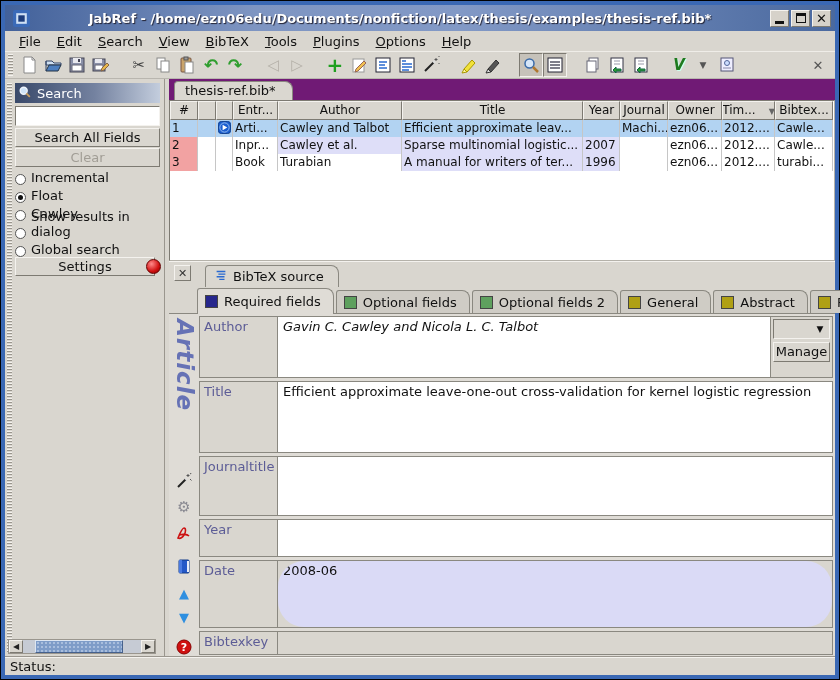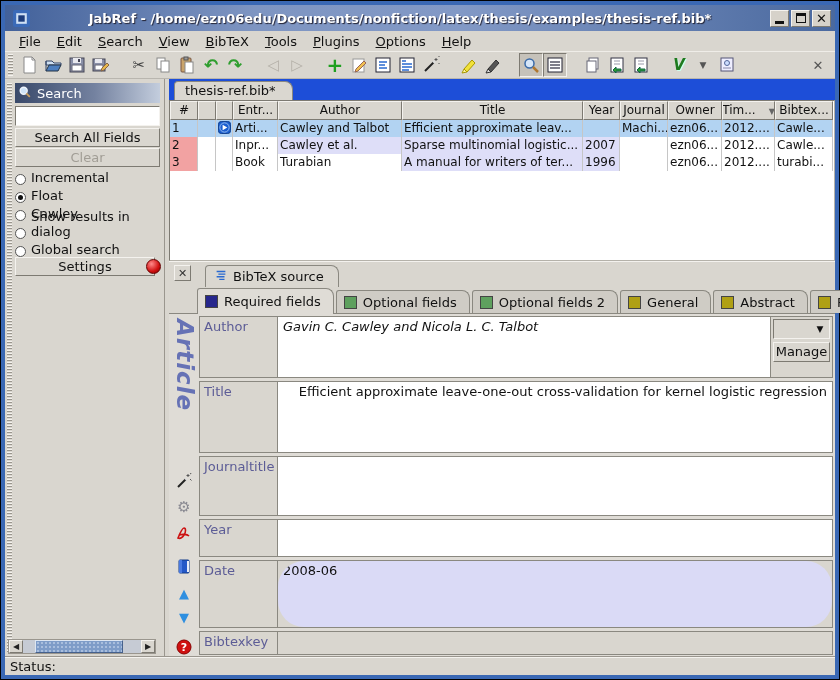--- a/index.html
+++ b/index.html
@@ -70,21 +70,21 @@
     background:radial-gradient(circle at 35% 30%,#ff8a8a,#d01010 60%,#7a0000); border:1px solid #600; }
   .sp-scroll { position:absolute; left:3px; bottom:3px; width:148px; height:15px; background:#c6cbd4;
     display:flex; border:1px solid #9a968e; }
   .sp-arrow { width:14px; height:13px; background:#d9d6cf; font-size:8px; display:flex; align-items:center; justify-content:center; color:#222; }
   .sp-thumb { flex:0 0 88px; margin-left:12px; background:#7e9cc8;
     background-image:radial-gradient(#a9bedd 1px, transparent 1px); background-size:4px 4px;
     border:1px solid; border-color:#dde6f2 #46618c #46618c #dde6f2; }
   .sp-track-rest { flex:1; }
 
   
-  .content { position:absolute; left:164px; top:0; width:666px; height:578px; background:#1d4ed8; }
+  .content { position:absolute; left:164px; top:0; width:666px; height:578px; background:#701a75; }
   .filetab-row { position:absolute; left:0; top:0; width:100%; height:21px; }
   .filetab { position:absolute; left:5px; bottom:0; height:19px; padding:0 16px 0 10px; background:#dad7d0;
     border:1px solid #8a8880; border-bottom:none; border-radius:4px 8px 0 0; line-height:17px; }
   .grid { position:absolute; left:0; top:21px; width:666px; height:161px; background:#fff;
     border:1px solid; border-color:#7d7a72 #b5b2aa #b5b2aa #7d7a72; overflow:hidden; }
   .g-row { display:flex; height:17px; }
   .g-row.hdr { height:19px; }
   .g-cell { height:100%; overflow:hidden; white-space:nowrap; padding:0 2px; font-size:12px; line-height:16px;
     border-right:1px solid #c6c6c6; position:relative; }
   .hdr .g-cell { background:#d9d6cf; border:1px solid; border-color:#f4f2ee #7d7a72 #7d7a72 #f4f2ee;
@@ -547,21 +547,21 @@
                   <div class="f-value" style="background: rgb(255, 255, 255); font-style: italic;">Gavin C. Cawley and Nicola L. C. Talbot</div>
                   <div class="f-side">
                     <div class="combo">
                       <span class="arrowbox">▼</span>
                     </div>
                     <div class="manage-btn out">Manage</div>
                   </div>
                 </div>
                 <div class="f-row" style="height: 72px;">
                   <div class="f-label">Title</div>
-                  <div class="f-value" style="background: rgb(255, 255, 255); text-align: right;">Efficient approximate leave-one-out cross-validation for kernel logistic regression</div>
+                  <div class="f-value" style="background: rgb(255, 255, 255);">Efficient approximate leave-one-out cross-validation for kernel logistic regression</div>
                 </div>
                 <div class="f-row" style="height: 60px;">
                   <div class="f-label">Journaltitle</div>
                   <div class="f-value" style="background: rgb(255, 255, 255);"></div>
                 </div>
                 <div class="f-row" style="height: 38px;">
                   <div class="f-label">Year</div>
                   <div class="f-value" style="background: rgb(255, 255, 255);"></div>
                 </div>
                 <div class="f-row" style="height: 68px;">

